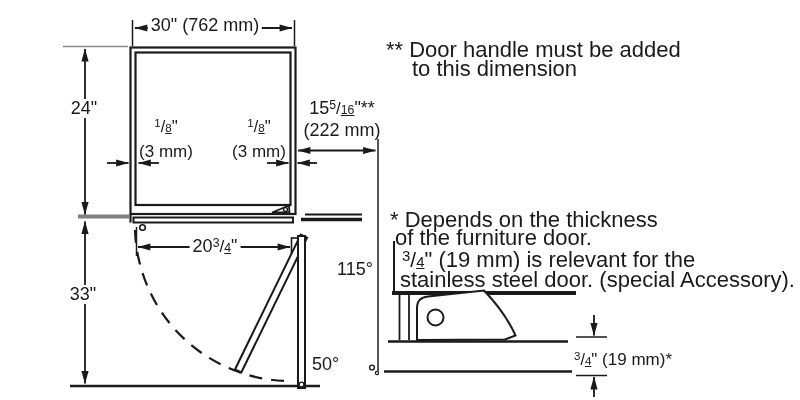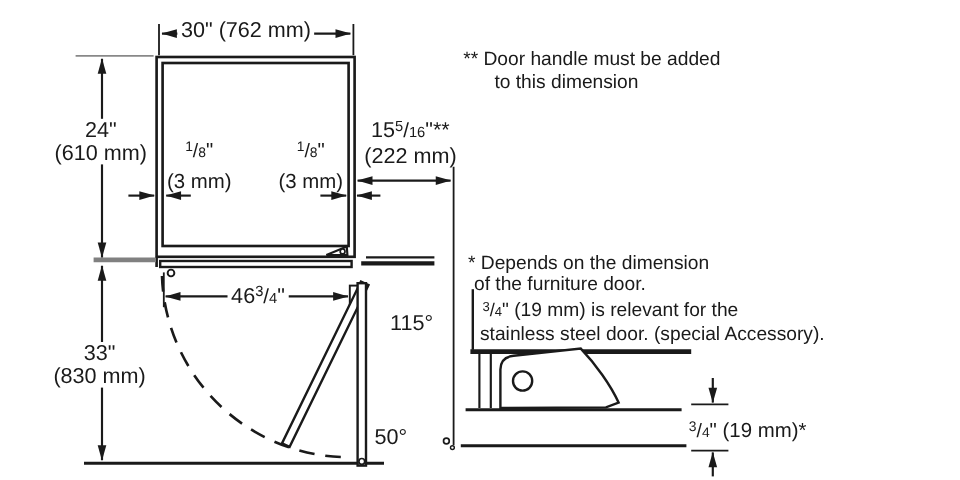--- a/index.html
+++ b/index.html
@@ -4,23 +4,23 @@
 <title>Diagram</title>
 <style>
   html,body{margin:0;padding:0;background:#fff;}
   .stage{position:relative;width:800px;height:400px;background:#fff;overflow:hidden;
          font-family:"Liberation Sans",sans-serif;color:#1a1a1a;}
   .stage svg{position:absolute;left:0;top:0;}
   .lbl{position:absolute;white-space:nowrap;font-size:18px;line-height:19px;}
   .ctr{transform:translateX(-50%);text-align:center;}
   .bg{background:#ffffff;padding:0 3px;}
   .sm{font-size:17px;line-height:23px;}
-  .note{font-size:16px;line-height:18px;}
+  .note{font-size:22px;line-height:18px;}
   .fn{font-size:68%;vertical-align:0.42em;}
-  .fd{font-size:68%;vertical-align:0;}
+  .fd{font-size:68%;vertical-align:0;text-decoration:underline;}
   .fs{font-size:95%;}
 </style>
 </head>
 <body>
 
 <div class="stage">
 
   <svg width="800" height="400" viewBox="0 0 800 400">
     <defs>
       <marker id="arr" markerWidth="14" markerHeight="10" refX="13" refY="5" orient="auto-start-reverse" markerUnits="userSpaceOnUse">
@@ -96,63 +96,61 @@
       <line x1="594" y1="397" x2="594" y2="377" stroke-width="1.8" marker-end="url(#arr)"></line>
     </g>
   </svg>
 
   <div class="lbl ctr bg" style="left:205px;top:16px">
     <span>30" (762 mm)</span>
   </div>
 
   <div class="lbl ctr bg" style="left:84px;top:99px">
     <div>24"</div>
-    <div>(610 mm)</div>
   </div>
 
   <div class="lbl ctr bg" style="left:83px;top:285px">
     <div>33"</div>
-    <div>(830 mm)</div>
   </div>
 
   <div class="lbl ctr sm" style="left:166px;top:112px">
     <div><span class="fn">1</span><span class="fs">/</span><span class="fd">8</span><span>"</span></div>
     <div>(3 mm)</div>
   </div>
 
   <div class="lbl ctr sm" style="left:259px;top:112px">
     <div><span class="fn">1</span><span class="fs">/</span><span class="fd">8</span><span>"</span></div>
     <div>(3 mm)</div>
   </div>
 
   <div class="lbl ctr" style="left:342px;top:95px;line-height:20px">
     <div><span>15</span><span class="fn">5</span><span class="fs">/</span><span class="fd">16</span><span>"**</span></div>
     <div>(222 mm)</div>
   </div>
 
   <div class="lbl ctr bg" style="left:215px;top:234px">
-    <div><span>46</span><span class="fn">3</span><span class="fs">/</span><span class="fd">4</span><span>"</span></div>
+    <div><span>20</span><span class="fn">3</span><span class="fs">/</span><span class="fd">4</span><span>"</span></div>
   </div>
 
   <div class="lbl" style="left:574px;top:347px;font-size:17px">
     <span class="fn">3</span><span class="fs">/</span><span class="fd">4</span><span>"</span><span> (19 mm)*</span>
   </div>
 
-  <div class="lbl" style="left:325px;top:260px">
+  <div class="lbl" style="left:337px;top:260px">
     <span>115°</span>
   </div>
   <div class="lbl" style="left:312px;top:355px">
     <span>50°</span>
   </div>
 
   <div class="lbl note" style="left:386px;top:41px;line-height:18.5px">
     <div>** Door handle must be added</div>
     <div style="margin-left:26px">to this dimension</div>
   </div>
 
   <div class="lbl note" style="left:390px;top:211px">
-    <div>* Depends on the dimension</div>
+    <div>* Depends on the thickness</div>
     <div style="margin-left:5px">of the furniture door.</div>
     <div style="margin-left:12px"><span class="fn">3</span><span class="fs">/</span><span class="fd">4</span><span>" (19 mm) is relevant for the</span></div>
     <div style="margin-left:10px">stainless steel door. (special Accessory).</div>
   </div>
 
 </div>
 
 </body></html>

